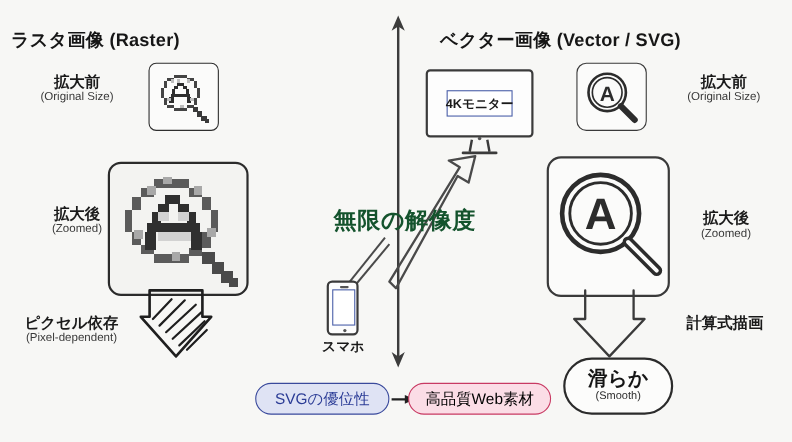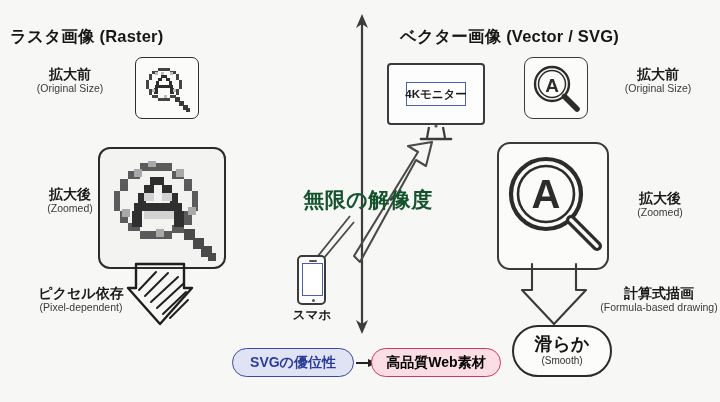--- a/index.html
+++ b/index.html
@@ -43,21 +43,21 @@
   .capsule{
     border:2.2px solid #2b2b2b;border-radius:26px;background:#fcfcfb;
     box-sizing:border-box;display:flex;flex-direction:column;
     align-items:center;justify-content:center;
   }
   .capsule .cap-jp{font-size:16px;font-weight:bold;line-height:1.05;color:#151515;}
   .capsule .cap-en{font-size:10px;color:#2d2d2d;line-height:1.3;}
   
   .pill{
     box-sizing:border-box;border-radius:16px;display:flex;align-items:center;
-    justify-content:center;font-size:14px;font-weight:bold;white-space:nowrap;
+    justify-content:center;font-size:14px;font-weight:normal;white-space:nowrap;
   }
   .pill-blue{border:1.6px solid #3a4a9c;background:#dfe3f4;color:#2b3c96;}
   .pill-pink{border:1.6px solid #c83a63;background:#fbdde6;color:#000000;}
   .mon-screen{
     box-sizing:border-box;border:1.6px solid #4a5fa8;background:#ffffff;
     display:flex;align-items:center;justify-content:center;
     font-size:11.5px;font-weight:bold;color:#1a1a1a;white-space:nowrap;
   }
   .mon-body{box-sizing:border-box;border:2.2px solid #3b3b3b;border-radius:4px;background:#fdfdfd;padding:17px;}
   .phone-body{box-sizing:border-box;border:2px solid #3b3b3b;border-radius:5px;background:#fdfdfd;}
@@ -183,21 +183,21 @@
         <line x1="13" y1="28" x2="30" y2="10"></line>
         <line x1="19" y1="34" x2="42" y2="11"></line>
         <line x1="25" y1="40" x2="52" y2="15"></line>
         <line x1="31" y1="46" x2="57" y2="22"></line>
         <line x1="37" y1="52" x2="60" y2="30"></line>
         <line x1="44" y1="56" x2="62" y2="38"></line>
       </g>
     </svg>
   </div>
 
-  <div class="abs" style="left:20px;top:285px;width:122px;">
+  <div class="abs" style="left:4px;top:285px;width:122px;">
     <div class="lbl-jp">ピクセル依存</div>
     <div class="lbl-en">(Pixel-dependent)</div>
   </div>
 
 
   <div class="abs" style="left:348px;top:12px;width:28px;height:326px;">
     <svg width="28" height="326" viewBox="0 0 28 326">
       <line x1="14" y1="8" x2="14" y2="316" stroke="#3c3c3c" stroke-width="2.2"></line>
       <path d="M14 2 L8 16 L14 12 L20 16 Z" fill="#3c3c3c"></path>
       <path d="M14 322 L8 308 L14 312 L20 308 Z" fill="#3c3c3c"></path>
@@ -270,21 +270,20 @@
   </div>
 
   <div class="abs" style="left:520px;top:262px;width:72px;height:66px;">
     <svg width="72" height="66" viewBox="0 0 72 66">
       <path d="M12 2 L12 28 L2 28 L34 62 L66 28 L56 28 L56 2" fill="none" stroke="#3a3a3a" stroke-width="2.1" stroke-linejoin="round" stroke-linecap="round"></path>
     </svg>
   </div>
 
   <div class="abs" style="left:598px;top:285px;width:122px;">
     <div class="lbl-jp">計算式描画</div>
-    <div class="lbl-en wrap">(Formula-based drawing)</div>
   </div>
 
   <div class="abs capsule" style="left:512px;top:325px;width:100px;height:52px;">
     <div class="cap-jp" style="font-size:18px;">滑らか</div>
     <div class="cap-en">(Smooth)</div>
   </div>
 
   <div class="abs pill pill-blue" style="left:232px;top:348px;width:122px;height:29px;">SVGの優位性</div>
 
   <div class="abs" style="left:356px;top:356px;width:22px;height:14px;">

